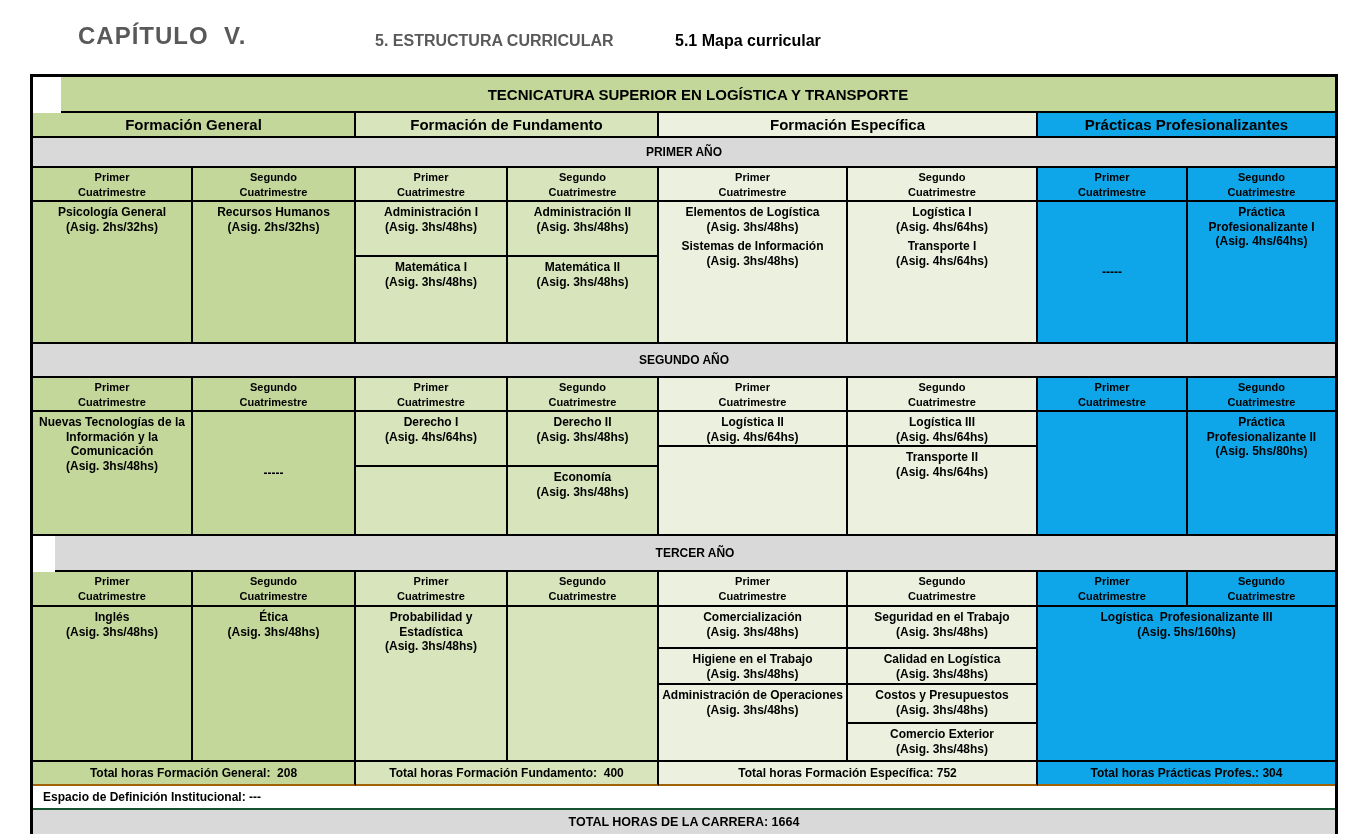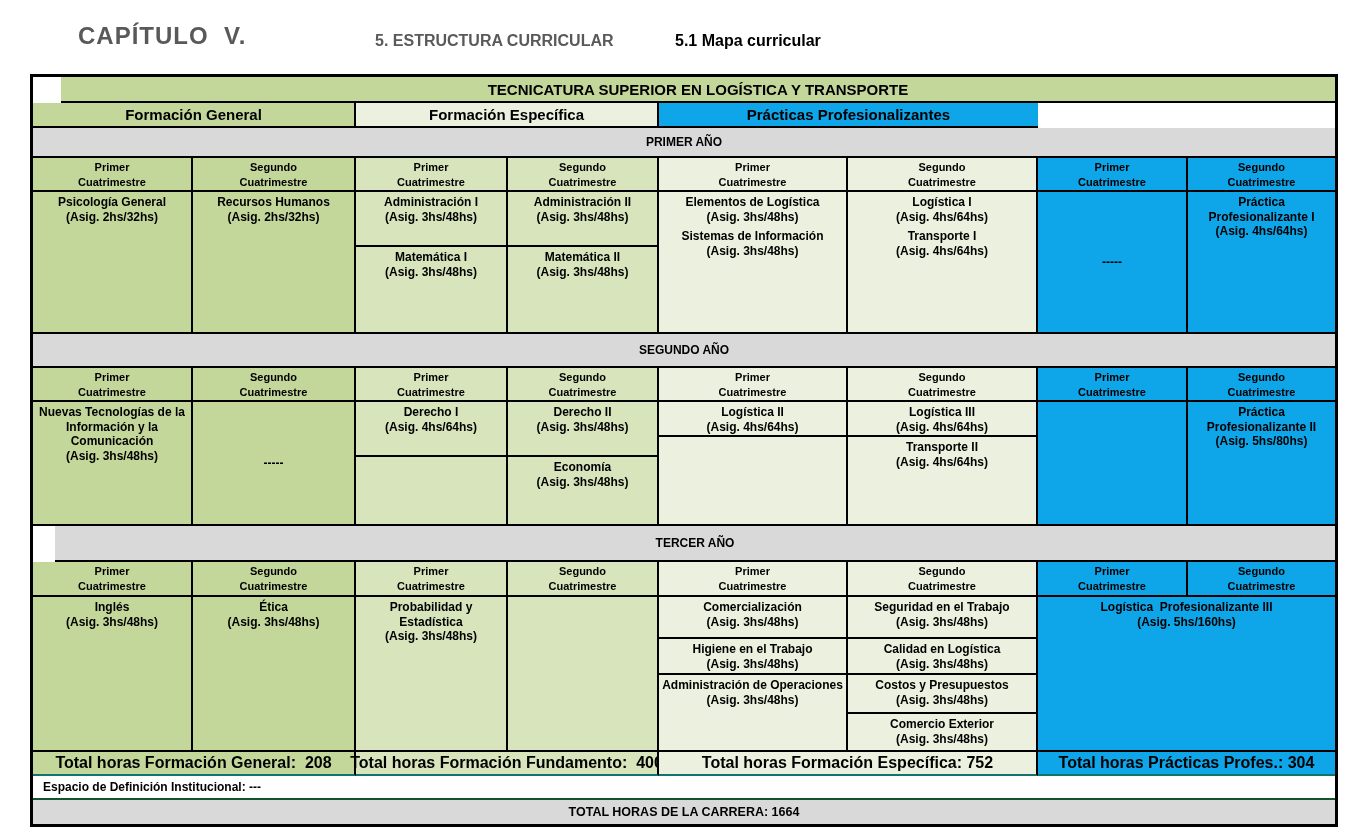--- a/index.html
+++ b/index.html
@@ -10,21 +10,21 @@
   
   .pagehead { position:relative; height:74px; }
   .chapter { position:absolute; left:78px; top:22px; font-size:24px; font-weight:bold;
     color:#595959; letter-spacing:1px; white-space:pre; }
   .sec { position:absolute; left:375px; top:32px; font-size:16px; font-weight:bold; color:#595959; }
   .subsec { position:absolute; left:675px; top:32px; font-size:16px; font-weight:bold; color:#000; }
 
   
   .tbl { margin-left:30px; width:1302px; border:3px solid #000; box-sizing:content-box; }
 
-  .titlerow { height:26px; background:#C4D79B; border-bottom:2px solid #000;
+  .titlerow { height:36px; background:#C4D79B; border-bottom:2px solid #000;
     display:flex; align-items:center; justify-content:center;
     font-size:15px; font-weight:bold;margin-left:28px; }
 
   .areas, .totals { display:grid; grid-template-columns:323px 303px 379px 297px; }
   .areas > div { height:25px; border-right:2px solid #000; border-bottom:2px solid #000;
     display:flex; align-items:center; justify-content:center; font-size:15px; font-weight:bold; }
   .areas > div.nr, .totals > div.nr { border-right:none; }
 
   .band { background:#D9D9D9; border-bottom:2px solid #000; display:flex; align-items:center;
     justify-content:center; font-size:12px; font-weight:bold; }
@@ -39,22 +39,22 @@
   .c.nr { border-right:none; }
 
   .hd { text-align:center; font-size:11px; font-weight:bold; line-height:1.35; padding-top:2px; }
   .crs { text-align:center; font-size:12px; font-weight:bold; line-height:1.22; padding:3px 2px 0 2px; }
   .crs .course { margin-bottom:5px; }
   .mid { display:flex; align-items:center; justify-content:center; font-size:12px; font-weight:bold; }
 
   .bg-fg { background:#C4D79B; } .bg-ff { background:#D8E4BC; }
   .bg-fe { background:#EBF1DE; } .bg-pp { background:#0ea5e9; }
 
-  .totals > div { height:24px; border-right:2px solid #000; border-bottom:2px solid #0f766e;
-    display:flex; align-items:center; justify-content:center; font-size:16px; font-weight:bold;
+  .totals > div { height:24px; border-right:2px solid #000; border-bottom:2px solid #a16207;
+    display:flex; align-items:center; justify-content:center; font-size:12px; font-weight:bold;
     white-space:pre; }
   .esprow { height:24px; background:#fff; border-bottom:2px solid #14532d; display:flex;
     align-items:center; padding-left:10px; font-size:12px; font-weight:bold; }
   .carrow { height:24px; background:#D9D9D9; display:flex; align-items:center;
     justify-content:center; font-size:12.5px; font-weight:bold; }
   .pre { white-space:pre-wrap; }
 </style>
 </head>
 <body>
 
@@ -65,20 +65,21 @@
     <span class="sec">5. ESTRUCTURA CURRICULAR</span>
     <span class="subsec">5.1 Mapa curricular</span>
   </div>
 
   <div class="tbl">
 
     <div class="titlerow">TECNICATURA SUPERIOR EN LOGÍSTICA Y TRANSPORTE</div>
 
     <div class="areas">
       <div class="bg-fg">Formación General</div>
+      <div class="bg-ff">Formación de Fundamento</div>
       <div class="bg-fe">Formación Específica</div>
       <div class="bg-pp nr">Prácticas Profesionalizantes</div>
     </div>
 
     <div class="band b1">PRIMER AÑO</div>
 
     <div class="ygrid y1">
       <div class="c hd bg-fg">
           <div>Primer</div>
           <div>Cuatrimestre</div>

